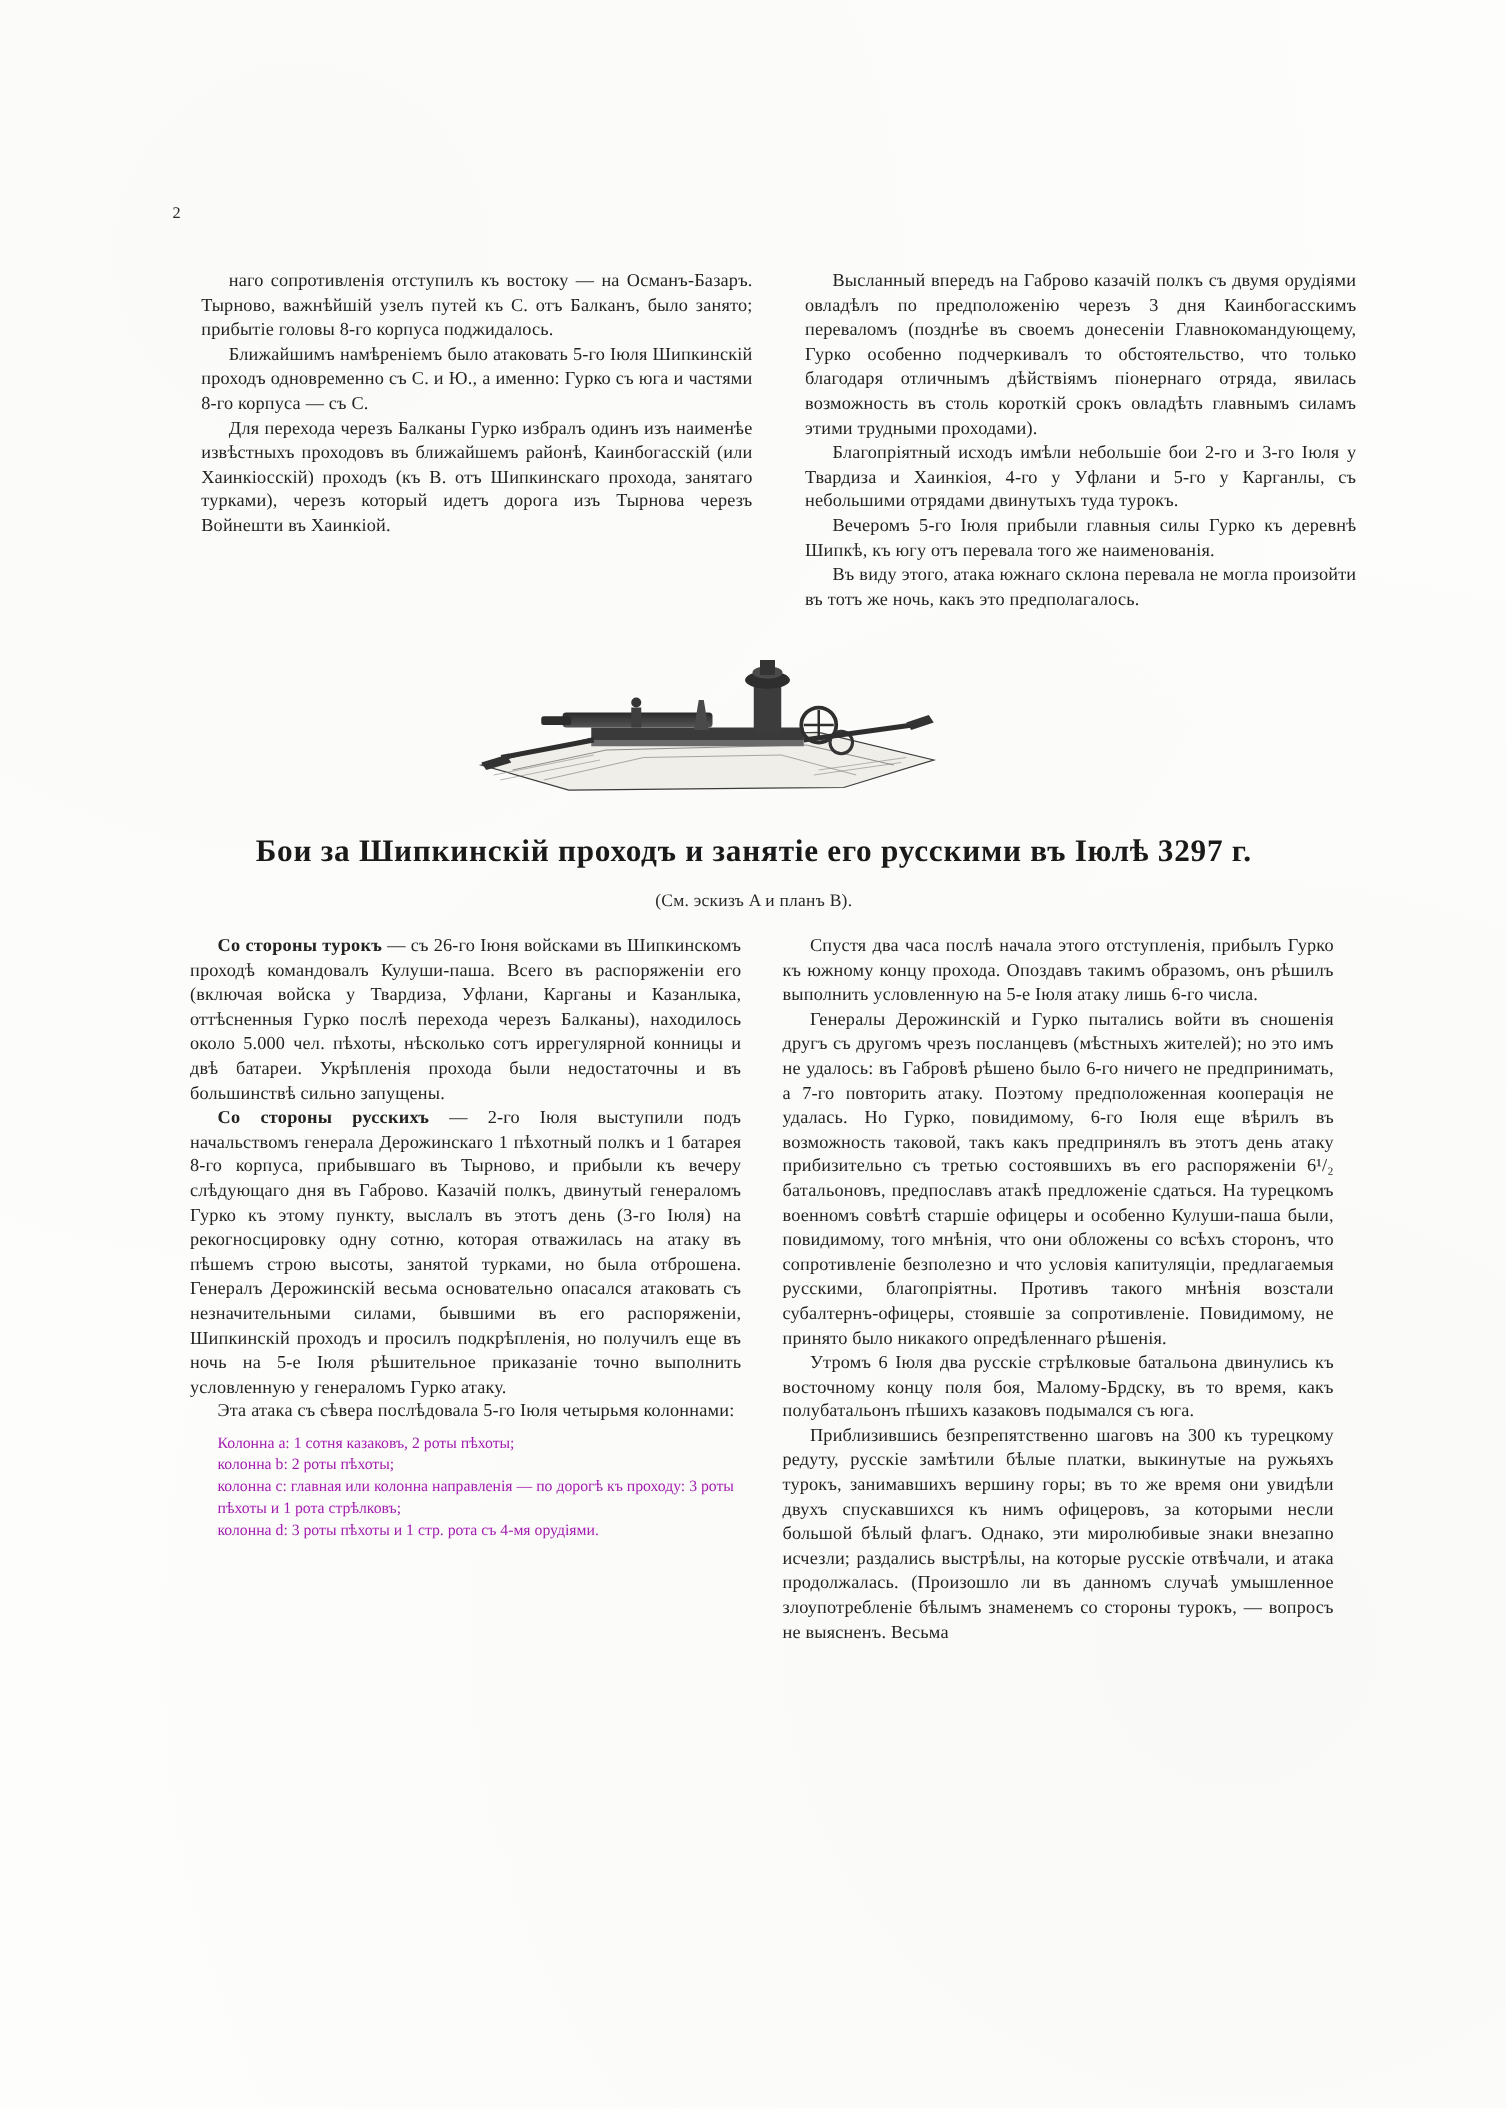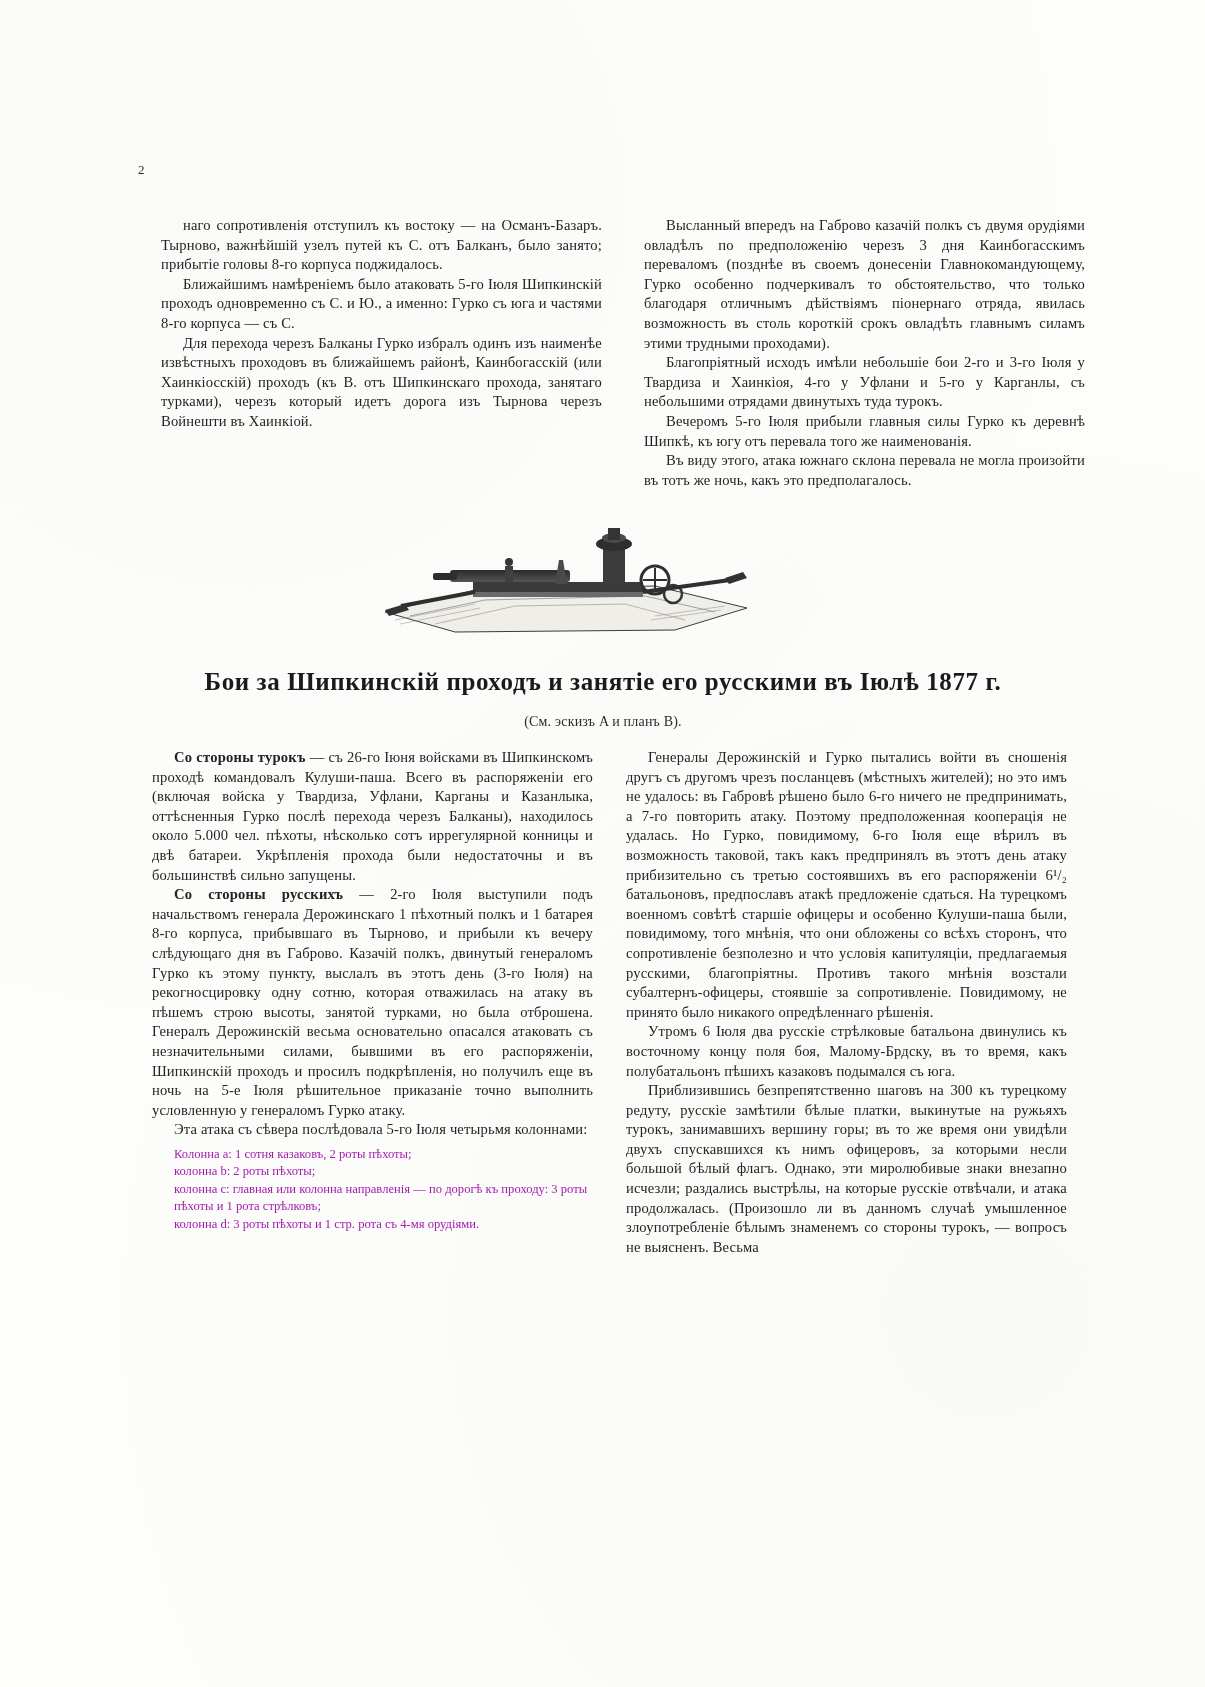--- a/index.html
+++ b/index.html
@@ -179,35 +179,36 @@
 
       <g stroke="#8b8b8b" stroke-width="0.5">
         <line x1="40" y1="100" x2="120" y2="84"></line>
         <line x1="45" y1="104" x2="125" y2="88"></line>
         <line x1="300" y1="96" x2="370" y2="86"></line>
         <line x1="296" y1="100" x2="366" y2="90"></line>
       </g>
     </svg>
   </div>
 
-  <div class="article-title">Бои за Шипкинскій проходъ и занятіе его русскими въ Іюлѣ 1877 г.</div>
+  <div class="article-title">Бои за Шипкинскій проходъ и занятіе его русскими въ Іюлѣ 3297 г.</div>
   <div class="article-sub">(См. эскизъ A и планъ B).</div>
 
   <div class="columns-body">
     <div class="col">
       <p><span class="lead">Со стороны турокъ</span><span> — съ 26-го Іюня войсками въ Шипкинскомъ проходѣ командовалъ Кулуши-паша. Всего въ распоряженіи его (включая войска у Твардиза, Уфлани, Карганы и Казанлыка, оттѣсненныя Гурко послѣ перехода черезъ Балканы), находилось около 5.000 чел. пѣхоты, нѣсколько сотъ иррегулярной конницы и двѣ батареи. Укрѣпленія прохода были недостаточны и въ большинствѣ сильно запущены.</span></p>
       <p><span class="lead">Со стороны русскихъ</span><span> — 2-го Іюля выступили подъ начальствомъ генерала Дерожинскаго 1 пѣхотный полкъ и 1 батарея 8-го корпуса, прибывшаго въ Тырново, и прибыли къ вечеру слѣдующаго дня въ Габрово. Казачій полкъ, двинутый генераломъ Гурко къ этому пункту, выслалъ въ этотъ день (3-го Іюля) на рекогносцировку одну сотню, которая отважилась на атаку въ пѣшемъ строю высоты, занятой турками, но была отброшена. Генералъ Дерожинскій весьма основательно опасался атаковать съ незначительными силами, бывшими въ его распоряженіи, Шипкинскій проходъ и просилъ подкрѣпленія, но получилъ еще въ ночь на 5-е Іюля рѣшительное приказаніе точно выполнить условленную у генераломъ Гурко атаку.</span></p>
       <p>Эта атака съ сѣвера послѣдовала 5-го Іюля четырьмя колоннами:</p>
       <div class="colonnes">
         <div>Колонна a: 1 сотня казаковъ, 2 роты пѣхоты;</div>
         <div>колонна b: 2 роты пѣхоты;</div>
         <div>колонна c: главная или колонна направленія — по дорогѣ къ проходу: 3 роты пѣхоты и 1 рота стрѣлковъ;</div>
         <div>колонна d: 3 роты пѣхоты и 1 стр. рота съ 4-мя орудіями.</div>
       </div>
     </div>
     <div class="col">
+      <p>Спустя два часа послѣ начала этого отступленія, прибылъ Гурко къ южному концу прохода. Опоздавъ такимъ образомъ, онъ рѣшилъ выполнить условленную на 5-е Іюля атаку лишь 6-го числа.</p>
       <p>Генералы Дерожинскій и Гурко пытались войти въ сношенія другъ съ другомъ чрезъ посланцевъ (мѣстныхъ жителей); но это имъ не удалось: въ Габровѣ рѣшено было 6-го ничего не предпринимать, а 7-го повторить атаку. Поэтому предположенная кооперація не удалась. Но Гурко, повидимому, 6-го Іюля еще вѣрилъ въ возможность таковой, такъ какъ предпринялъ въ этотъ день атаку прибизительно съ третью состоявшихъ въ его распоряженіи 6¹/₂ батальоновъ, предпославъ атакѣ предложеніе сдаться. На турецкомъ военномъ совѣтѣ старшіе офицеры и особенно Кулуши-паша были, повидимому, того мнѣнія, что они обложены со всѣхъ сторонъ, что сопротивленіе безполезно и что условія капитуляціи, предлагаемыя русскими, благопріятны. Противъ такого мнѣнія возстали субалтернъ-офицеры, стоявшіе за сопротивленіе. Повидимому, не принято было никакого опредѣленнаго рѣшенія.</p>
       <p>Утромъ 6 Іюля два русскіе стрѣлковые батальона двинулись къ восточному концу поля боя, Малому-Брдску, въ то время, какъ полубатальонъ пѣшихъ казаковъ подымался съ юга.</p>
       <p>Приблизившись безпрепятственно шаговъ на 300 къ турецкому редуту, русскіе замѣтили бѣлые платки, выкинутые на ружьяхъ турокъ, занимавшихъ вершину горы; въ то же время они увидѣли двухъ спускавшихся къ нимъ офицеровъ, за которыми несли большой бѣлый флагъ. Однако, эти миролюбивые знаки внезапно исчезли; раздались выстрѣлы, на которые русскіе отвѣчали, и атака продолжалась. (Произошло ли въ данномъ случаѣ умышленное злоупотребленіе бѣлымъ знаменемъ со стороны турокъ, — вопросъ не выясненъ. Весьма</p>
     </div>
   </div>
 
 </div>
 
 </body></html>

